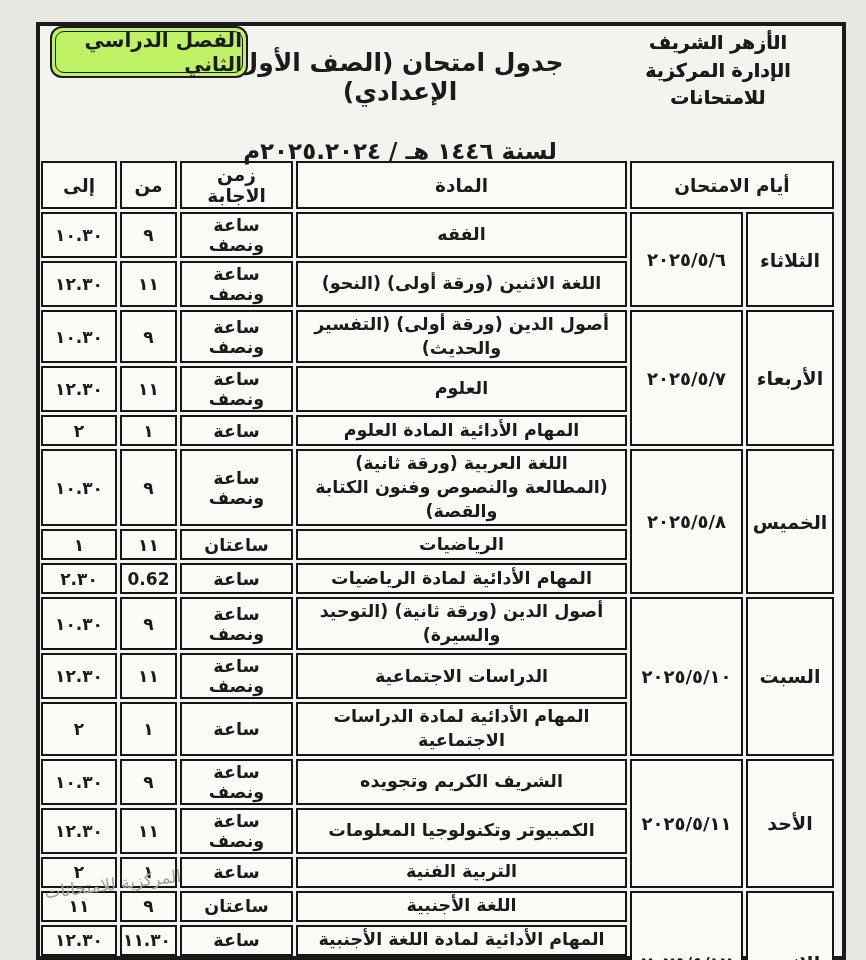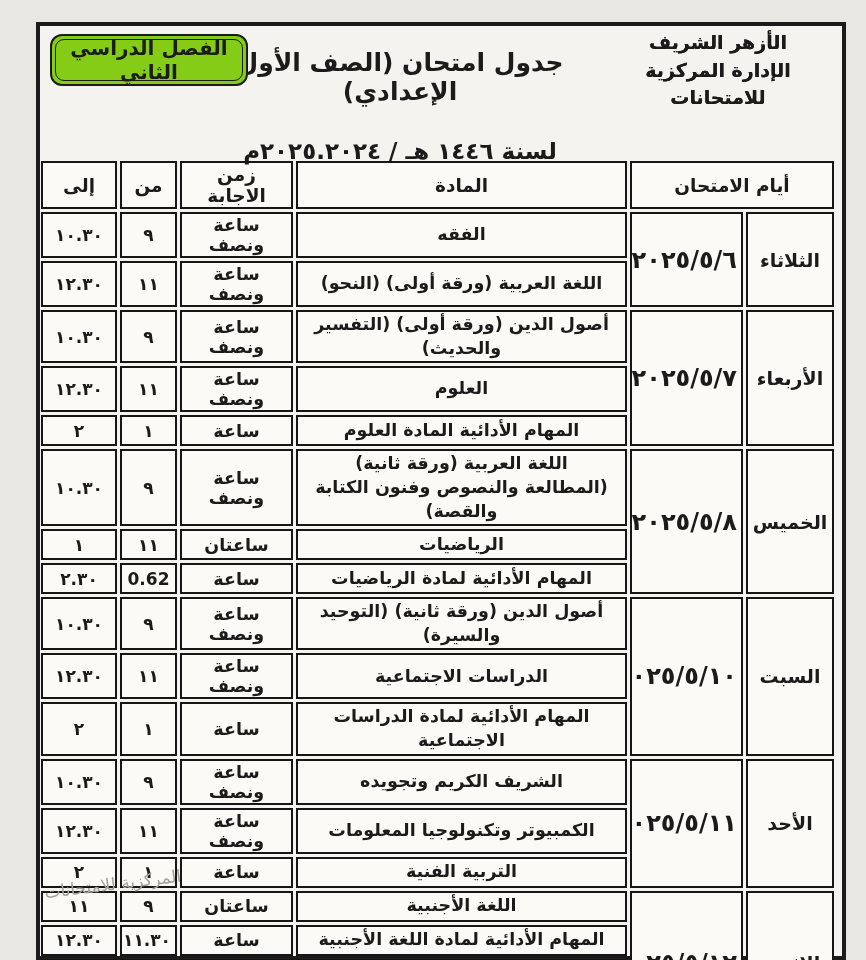--- a/index.html
+++ b/index.html
@@ -9,23 +9,23 @@
     font-family:"DejaVu Sans","Liberation Sans",sans-serif;
     color:#1b1b1b;
   }
   .frame{
     position:absolute;left:36px;top:22px;width:810px;height:938px;
     box-sizing:border-box;border:4px solid #1b1b1b;background:#f4f3ef;
   }
   
   .doc-header{position:relative;height:132px;}
   .semester-box{
-    position:absolute;top:8px;left:10px;width:198px;height:52px;
+    position:absolute;top:0;left:10px;width:198px;height:52px;
     box-sizing:border-box;border:2px solid #1b1b1b;border-radius:12px;
-    display:flex;align-items:center;justify-content:center;background:#84cc16;text-align:center;
+    display:flex;align-items:center;justify-content:center;background:#bef264;
   }
   .semester-inner{
     position:absolute;inset:3px;border:1.5px solid #1b1b1b;border-radius:9px;
     display:flex;align-items:center;justify-content:center;
   }
   .semester-inner span{font-size:20px;font-weight:700;}
   .org-block{
     position:absolute;top:2px;right:8px;width:232px;text-align:center;
     font-weight:700;letter-spacing:-0.5px;
     text-shadow:0 0 0.5px #1b1b1b;
@@ -42,21 +42,21 @@
     border-collapse:separate;border-spacing:3px;
   }
   .schedule th,.schedule td{
     box-sizing:border-box;border:2.5px solid #161616;background:#fbfaf7;
     text-align:center;vertical-align:middle;font-weight:700;
     padding:1px 4px;overflow:hidden;
   }
   .schedule thead th{height:34px;font-size:18.5px;}
   .schedule td{height:31px;}
   .day-cell{font-size:19px;}
-  .date-cell{font-size:24px;letter-spacing:0.5px;}
+  .date-cell{font-size:18px;letter-spacing:0.5px;}
   .subject-cell{font-size:17.5px;white-space:pre-line;line-height:1.35;}
   .dur-cell{font-size:17.5px;}
   .time-cell{font-size:17px;}
   
   .watermark{
     position:absolute;left:4px;bottom:62px;color:#a3a19c;font-size:17px;
     transform:rotate(-7deg);white-space:nowrap;
   }
 </style>
 </head>
@@ -101,21 +101,21 @@
     <tbody id="schedule-body">
         <tr>
           <td class="day-cell" rowspan="2">الثلاثاء</td>
           <td class="date-cell" rowspan="2">٢٠٢٥/٥/٦</td>
           <td class="subject-cell">الفقه</td>
           <td class="dur-cell">ساعة ونصف</td>
           <td class="time-cell">٩</td>
           <td class="time-cell">١٠.٣٠</td>
         </tr>
         <tr>
-          <td class="subject-cell">اللغة العربية (ورقة أولى) (النحو)</td>
+          <td class="subject-cell">اللغة الاثنين (ورقة أولى) (النحو)</td>
           <td class="dur-cell">ساعة ونصف</td>
           <td class="time-cell">١١</td>
           <td class="time-cell">١٢.٣٠</td>
         </tr>
         <tr>
           <td class="day-cell" rowspan="3">الأربعاء</td>
           <td class="date-cell" rowspan="3">٢٠٢٥/٥/٧</td>
           <td class="subject-cell">أصول الدين (ورقة أولى) (التفسير والحديث)</td>
           <td class="dur-cell">ساعة ونصف</td>
           <td class="time-cell">٩</td>

